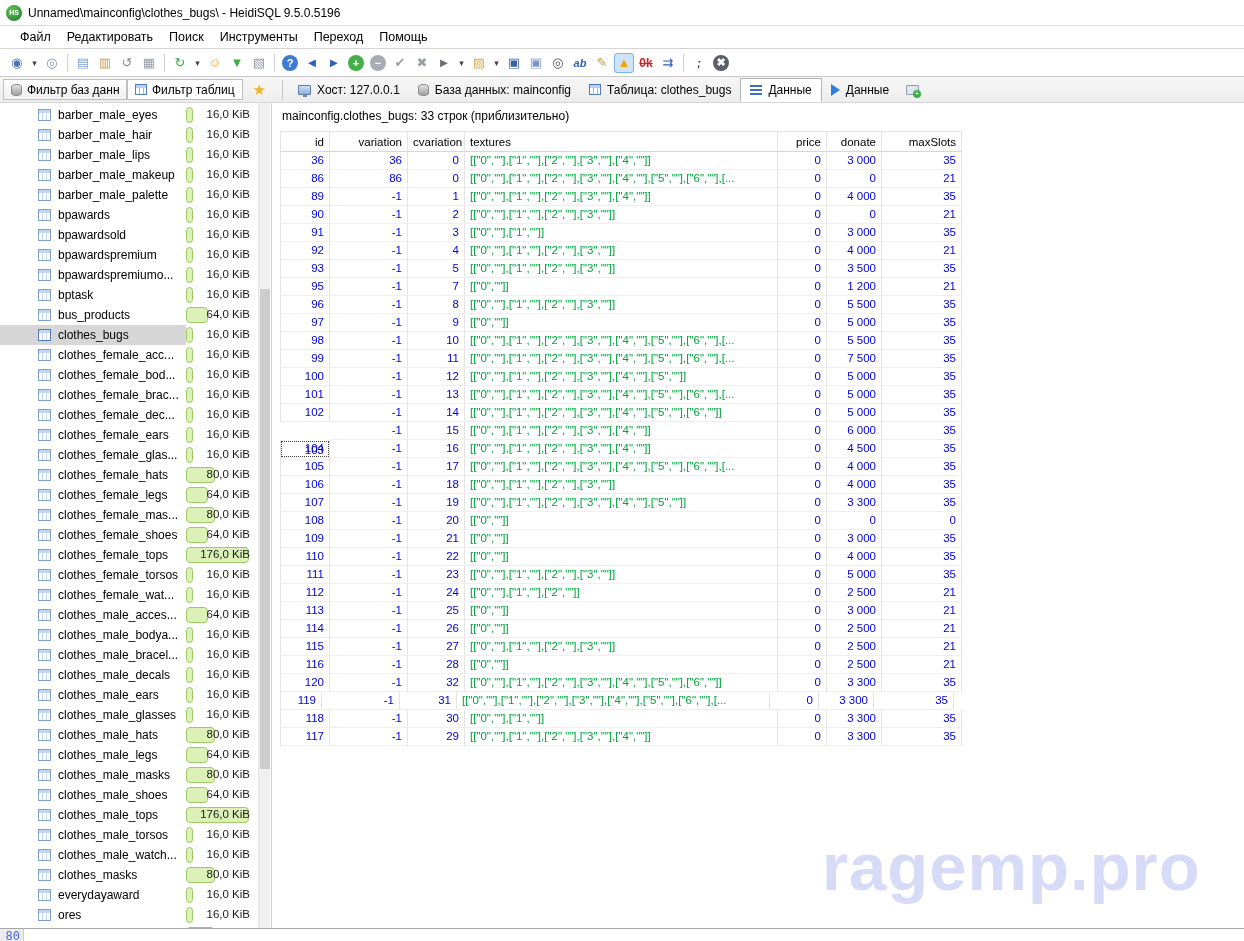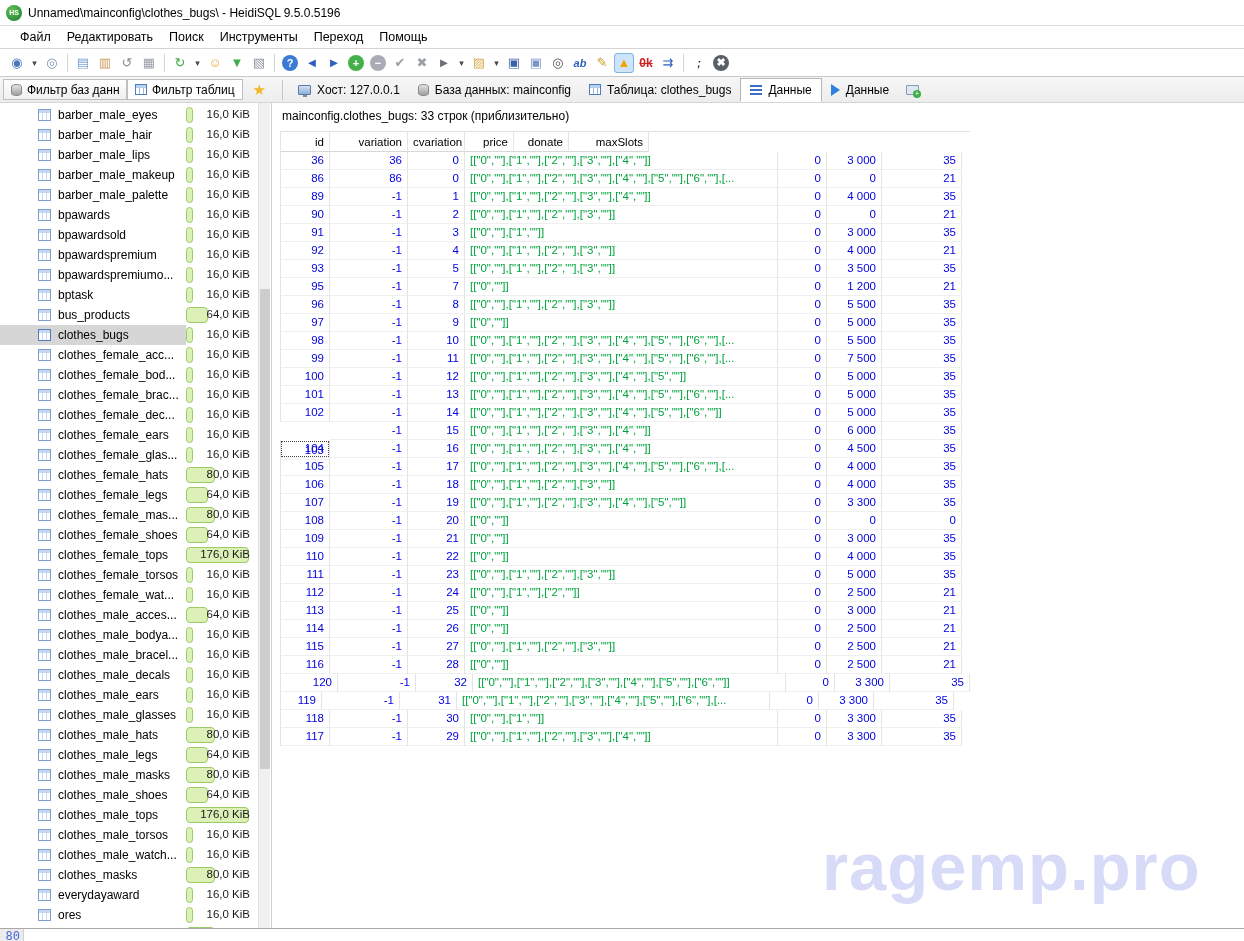--- a/index.html
+++ b/index.html
@@ -520,20 +520,21 @@
   <div class="sb-track">
     <div class="sb-thumb" style="top:186px;height:480px;"></div>
   </div>
   <div class="gridpanel">
     <div class="gcaption">mainconfig.clothes_bugs: 33 строк (приблизительно)</div>
     <div class="gtable" id="gtable">
         <div class="grow head">
           <div class="gcell first num" style="width: 50px; color: rgb(0, 0, 0);">id</div>
           <div class="gcell num" style="width: 78px; color: rgb(0, 0, 0);">variation</div>
           <div class="gcell num" style="width: 57px; color: rgb(0, 0, 0);">cvariation</div>
+          <div class="gcell txt" style="width: 313px; color: rgb(0, 0, 0);">textures</div>
           <div class="gcell num" style="width: 49px; color: rgb(0, 0, 0);">price</div>
           <div class="gcell num" style="width: 55px; color: rgb(0, 0, 0);">donate</div>
           <div class="gcell num" style="width: 80px; color: rgb(0, 0, 0);">maxSlots</div>
         </div>
         <div class="grow">
           <div class="gcell first num" style="width: 50px;">36</div>
           <div class="gcell num" style="width: 78px;">36</div>
           <div class="gcell num" style="width: 57px;">0</div>
           <div class="gcell txt" style="width: 313px;">[["0",""],["1",""],["2",""],["3",""],["4",""]]</div>
           <div class="gcell num" style="width: 49px;">0</div>
@@ -786,21 +787,21 @@
         <div class="grow">
           <div class="gcell first num" style="width: 50px;">116</div>
           <div class="gcell num" style="width: 78px;">-1</div>
           <div class="gcell num" style="width: 57px;">28</div>
           <div class="gcell txt" style="width: 313px;">[["0",""]]</div>
           <div class="gcell num" style="width: 49px;">0</div>
           <div class="gcell num" style="width: 55px;">2 500</div>
           <div class="gcell num" style="width: 80px;">21</div>
         </div>
         <div class="grow">
-          <div class="gcell first num" style="width: 58px;">120</div>
+          <div class="gcell first num" style="width: 50px;">120</div>
           <div class="gcell num" style="width: 78px;">-1</div>
           <div class="gcell num" style="width: 57px;">32</div>
           <div class="gcell txt" style="width: 313px;">[["0",""],["1",""],["2",""],["3",""],["4",""],["5",""],["6",""]]</div>
           <div class="gcell num" style="width: 49px;">0</div>
           <div class="gcell num" style="width: 55px;">3 300</div>
           <div class="gcell num" style="width: 80px;">35</div>
         </div>
         <div class="grow">
           <div class="gcell first num" style="width: 42px;">119</div>
           <div class="gcell num" style="width: 78px;">-1</div>

